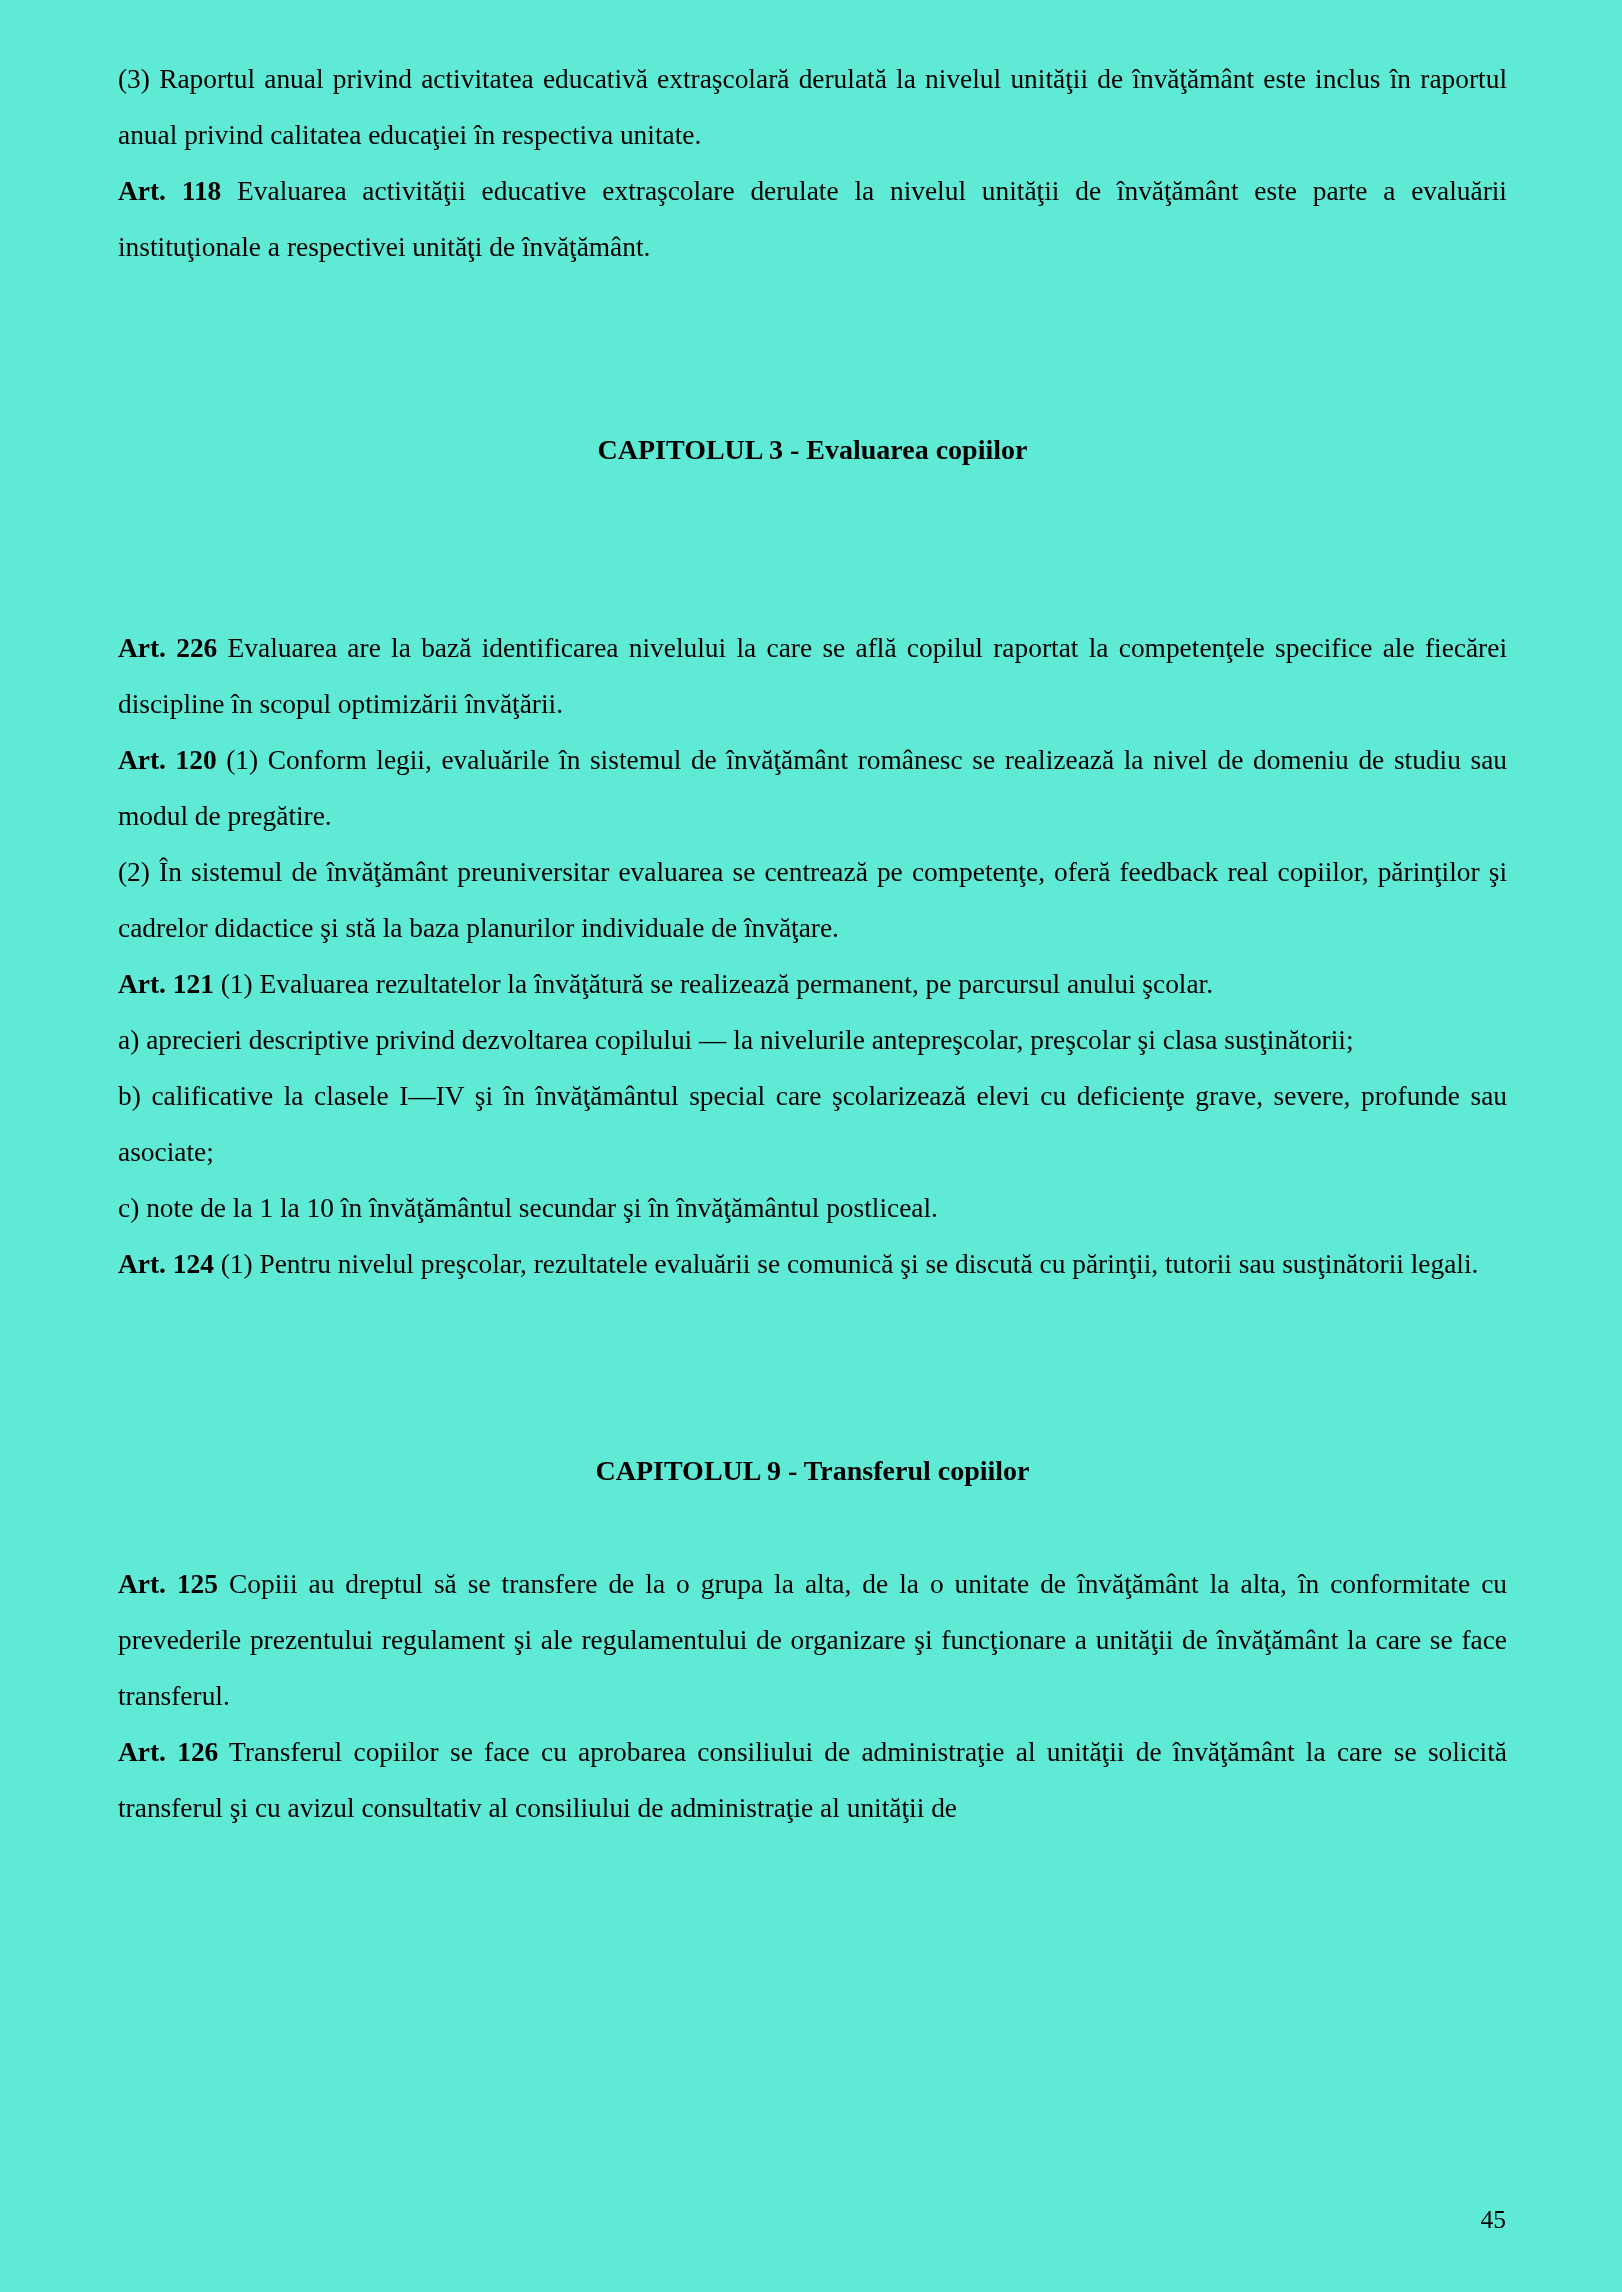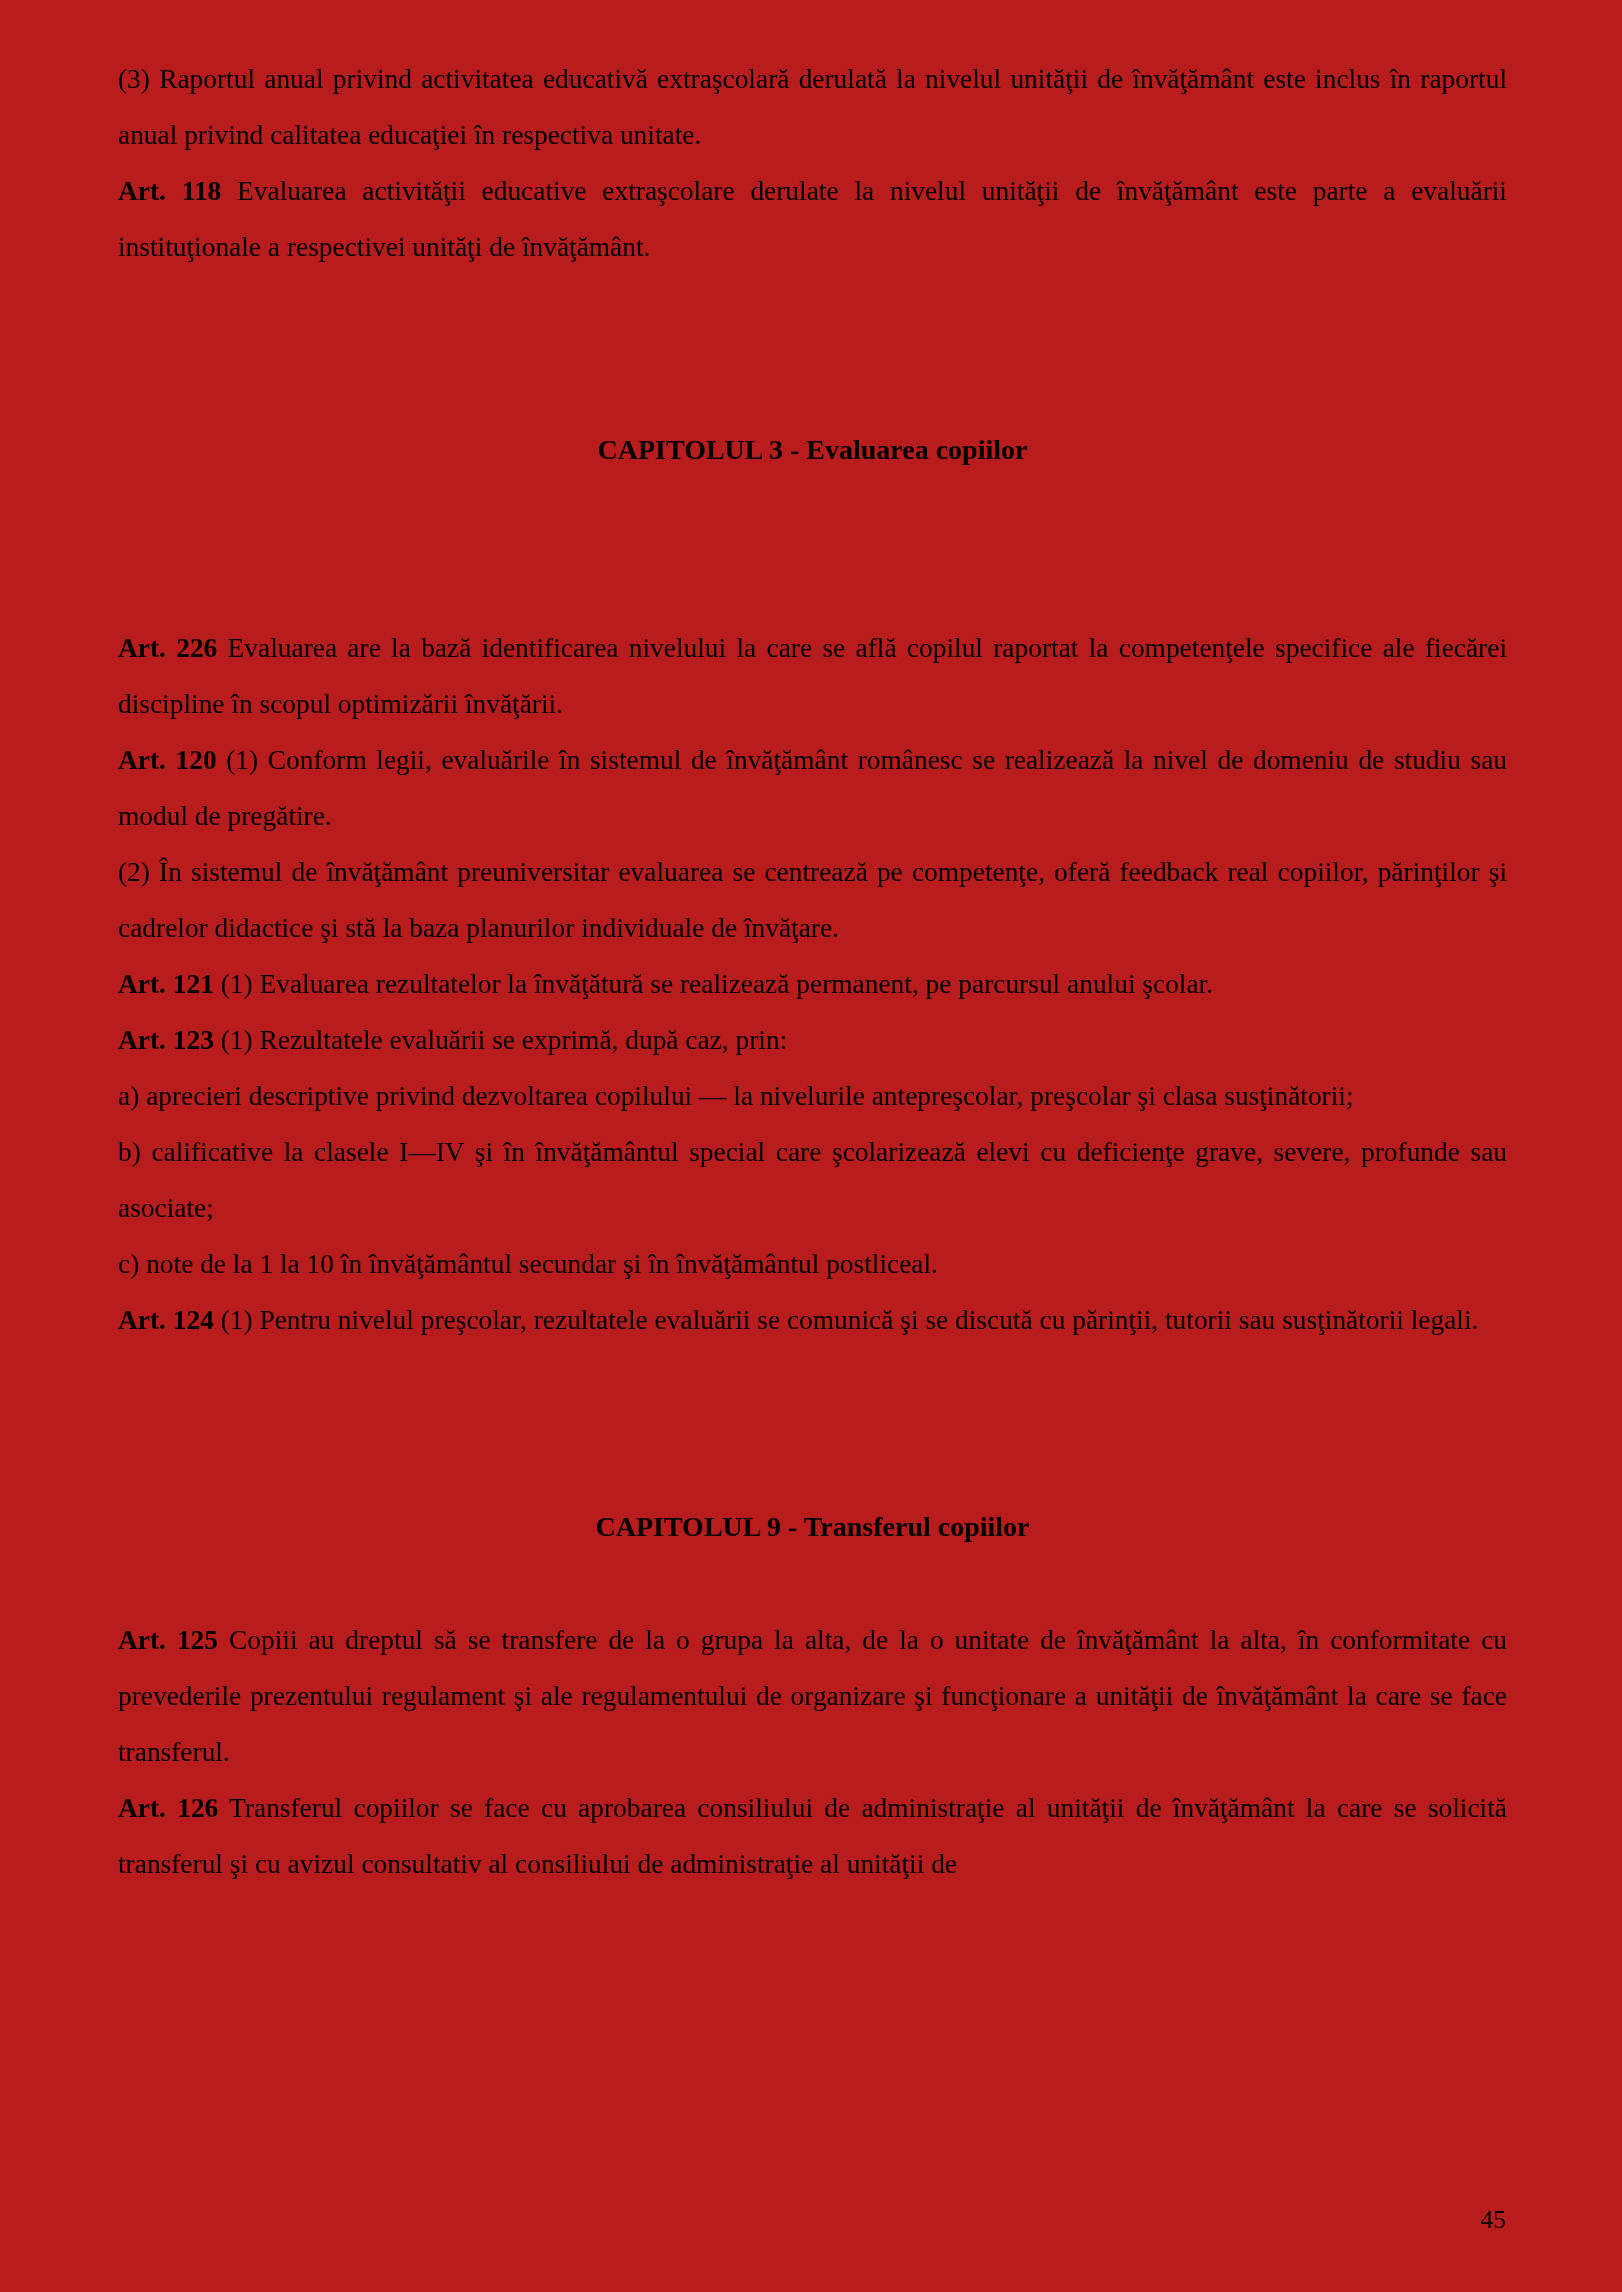--- a/index.html
+++ b/index.html
@@ -4,21 +4,21 @@
   <style>
     html, body {
       margin: 0;
       padding: 0;
       background: #ffffff;
     }
     .page {
       position: relative;
       width: 1622px;
       height: 2293px;
-      background: #b91c1c;
+      background: #5eead4;
       color: #000000;
       font-family: "Liberation Serif", "DejaVu Serif", serif;
       overflow: hidden;
     }
     .content {
       position: absolute;
       left: 118px;
       top: 51px;
       width: 1389px;
     }
@@ -70,21 +70,20 @@
 
     <p class="para"><span class="article-label">Art. 226</span><span> Evaluarea are la bază identificarea nivelului la care se află copilul raportat la competenţele specifice ale fiecărei discipline în scopul optimizării învăţării.</span></p>
 
     <p class="para"><span class="article-label">Art. 120</span><span> (1) Conform legii, evaluările în sistemul de învăţământ românesc se realizează la nivel de domeniu de studiu sau modul de pregătire.</span></p>
 
     <p class="para"><span>(2) În sistemul de învăţământ preuniversitar evaluarea se centrează pe competenţe, oferă feedback real copiilor, părinţilor şi cadrelor didactice şi stă la baza planurilor individuale de învăţare.</span></p>
 
     <p class="para"><span class="article-label">Art. 121</span><span> (1) Evaluarea rezultatelor la învăţătură se realizează permanent, pe parcursul anului şcolar.</span></p>
 
 
-    <p class="para"><span class="article-label">Art. 123</span><span> (1) Rezultatele evaluării se exprimă, după caz, prin:</span></p>
 
     <p class="para"><span>a) aprecieri descriptive privind dezvoltarea copilului — la nivelurile antepreşcolar, preşcolar şi clasa susţinătorii;</span></p>
 
     <p class="para"><span>b) calificative la clasele I—IV şi în învăţământul special care şcolarizează elevi cu deficienţe grave, severe, profunde sau asociate;</span></p>
 
     <p class="para"><span>c) note de la 1 la 10 în învăţământul secundar şi în învăţământul postliceal.</span></p>
 
     <p class="para"><span class="article-label">Art. 124</span><span> (1) Pentru nivelul preşcolar, rezultatele evaluării se comunică şi se discută cu părinţii, tutorii sau susţinătorii legali.</span></p>
 
     <h2 class="chapter chapter-4">CAPITOLUL 9 - Transferul copiilor</h2>

